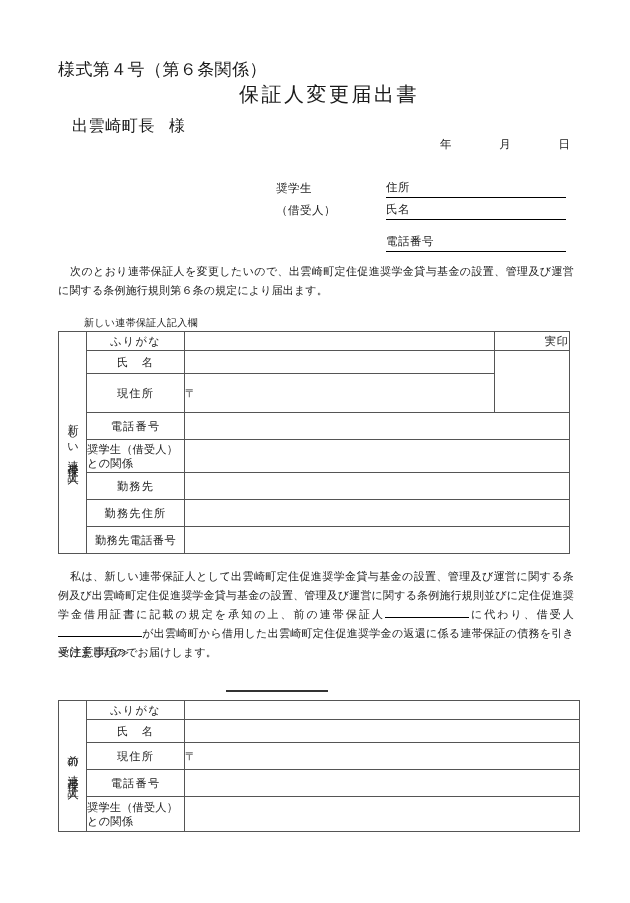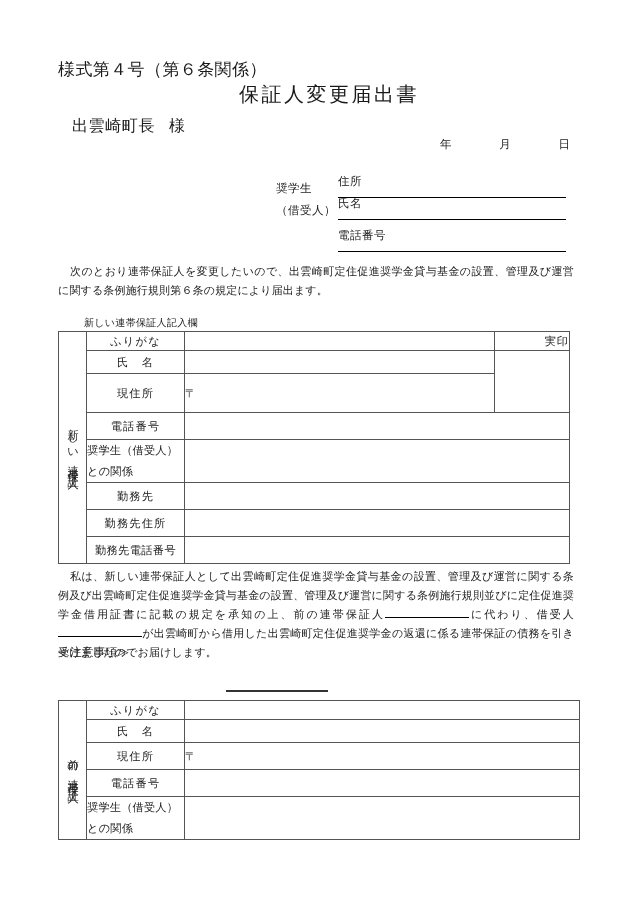--- a/index.html
+++ b/index.html
@@ -78,23 +78,24 @@
     width: 62px;
     flex: 0 0 62px;
     text-align: left;
     letter-spacing: 0.5px;
     white-space: nowrap;
     padding-bottom: 2px;
   }
   .applicant-col2 {
     flex: 1 1 auto;
     border-bottom: 1px solid #000;
-    padding-bottom: 8px;
+    padding-bottom: 2px;
     white-space: nowrap;
     letter-spacing: 0.5px;
+    margin-left: 48px;
   }
 
   
   .para {
     position: absolute;
     font-size: 11px;
     line-height: 19px;
     letter-spacing: 0.15px;
     text-align: justify;
   }
@@ -144,21 +145,21 @@
   .lbl {
     text-align: center;
     letter-spacing: 1.2px;
     white-space: nowrap;
     padding: 3px 2px;
   }
   .lbl-2line {
     text-align: left;
     letter-spacing: 0.2px;
     padding: 3px 4px;
-    line-height: 21px;
+    line-height: 14px;
   }
   .val {
     padding: 3px 6px;
     vertical-align: top;
   }
   .seal-head {
     text-align: right;
     letter-spacing: 1px;
   }
 

